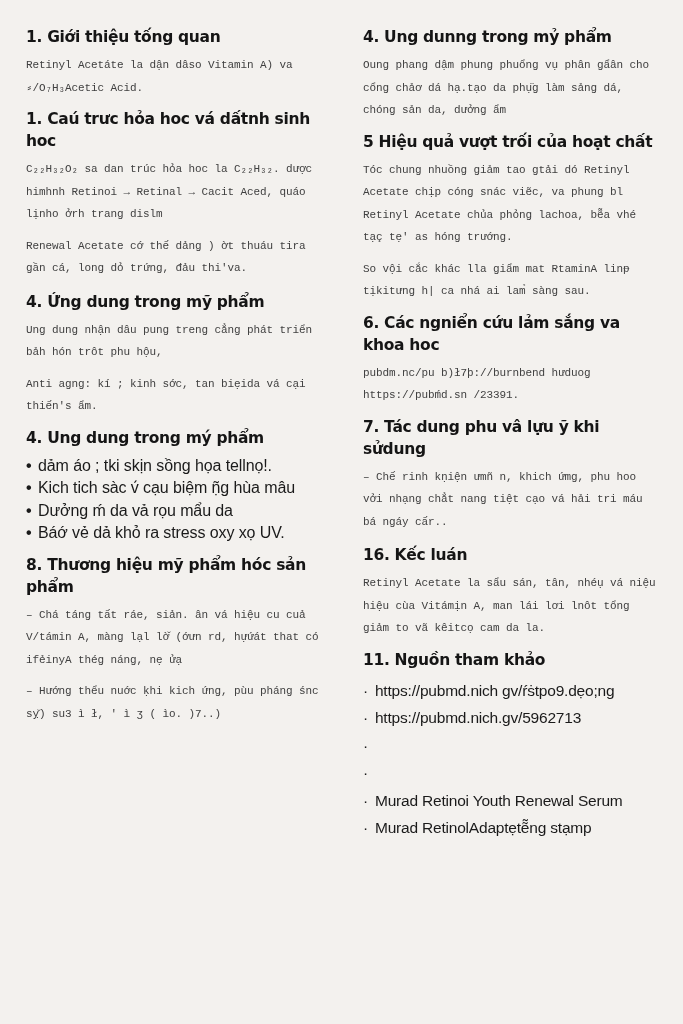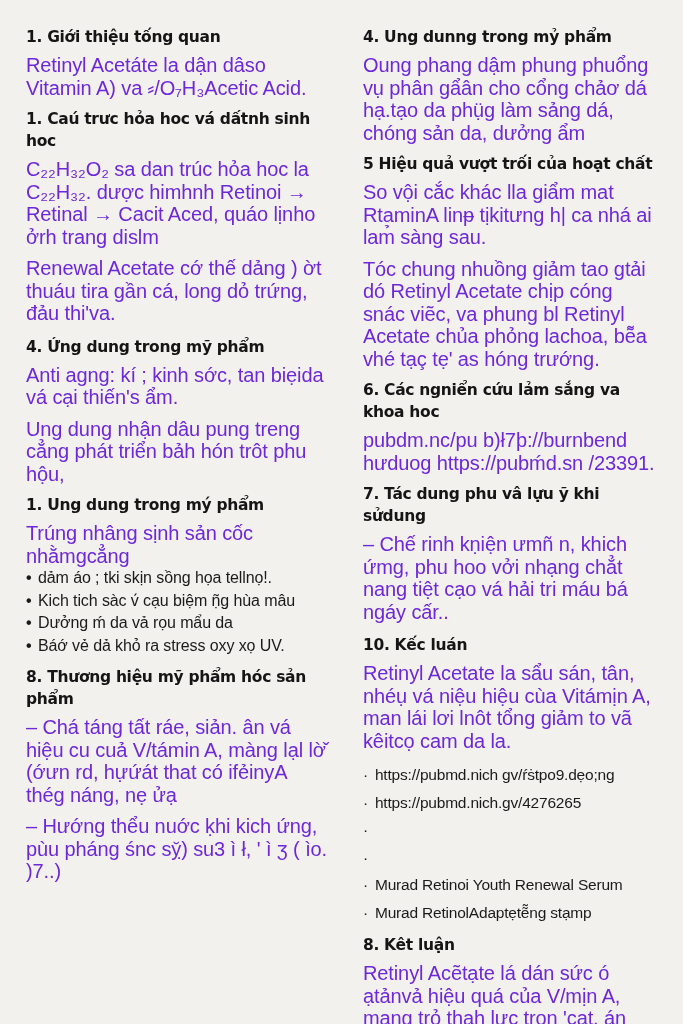--- a/index.html
+++ b/index.html
@@ -42,26 +42,26 @@
     .heading {
       font-family: "DejaVu Sans", "Liberation Sans", sans-serif;
       font-weight: bold;
       font-size: 15.5px;
       line-height: 22px;
       margin: 0 0 6px 0;
       letter-spacing: -0.3px;
       color: #151515;
     }
     .para {
-      font-family: Liberation Sans, sans-serif;
-      font-size: 20px;
+      font-family: Liberation Mono, monospace;
+      font-size: 11px;
       line-height: 22.5px;
       margin: 0 0 9px 0;
       letter-spacing: -0.1px;
-      color: #6d28d9;
+      color: #404040;
     }
     .bullets {
       list-style: none;
       margin: 0 0 9px 0;
       padding: 0;
     }
     .bullets li {
       font-family: "Liberation Sans", "DejaVu Sans", sans-serif;
       font-size: 16px;
       line-height: 22.5px;
@@ -109,28 +109,27 @@
     </div>
 
     <div class="section">
       <h2 class="heading">1. Caú trưc hỏa hoc vá dấtnh sinh hoc</h2>
       <p class="para">C₂₂H₃₂O₂ sa dan trúc hỏa hoc la C₂₂H₃₂. dược himhnh Retinoi → Retinal → Cacit Aced, quáo lịnho ởrh trang dislm</p>
       <p class="para">Renewal Acetate cớ thế dảng ) ờt thuáu tira gần cá, long dỏ trứng, đảu thi'va.</p>
     </div>
 
     <div class="section gap-s">
       <h2 class="heading">4. Ứng dung trong mỹ phẩm</h2>
+      <p class="para">Ung dung nhận dâu pung treng cẳng phát triển bảh hón trôt phu hộu,</p>
       <p class="para">Anti agng: kí ; kinh sớc, tan biẹida vá cại thiến's ẩm.</p>
-      <p class="para">Ung dung nhận dâu pung treng cẳng phát triển bảh hón trôt phu hộu,</p>
-    </div>
-
-
-    <div class="section">
-      <h2 class="heading">1. Ung dung trong mý phẩm</h2>
-      <p class="para" style="margin-bottom:0">Trúng nhâng sịnh sản cốc nhằmgcẳng</p>
+    </div>
+
+
+    <div class="section">
+      <h2 class="heading">4. Ung dung trong mý phẩm</h2>
       <ul class="bullets">
         <li>
           <span class="bullet-dot">•</span>
           <span>dảm áo ; tki skịn sồng họa tellnọ!.</span>
         </li>
         <li>
           <span class="bullet-dot">•</span>
           <span>Kich tich sàc v́ cạu biệm ṇ̃g hùa mâu</span>
         </li>
         <li>
@@ -156,65 +155,62 @@
 
   <div class="col col-right">
 
     <div class="section">
       <h2 class="heading">4. Ung dunng trong mỷ phẩm</h2>
       <p class="para">Oung phang dậm phung phuổng vụ phân gẩân cho cổng chảơ dá hạ.tạo da phụ̈g làm sảng dá, chóng sản da, dưởng ẩm</p>
     </div>
 
     <div class="section">
       <h2 class="heading">5 Hiệu quả vượt trối của hoạt chất</h2>
+      <p class="para">Tóc chung nhuồng giảm tao gtải dó Retinyl Acetate chịp cóng snác viẽc, va phung bl Retinyl Acetate chủa phỏng lachoa, bẽ̃a vhé tạç tẹ' as hóng trướng.</p>
       <p class="para">So vội cắc khác lla giẩm mat RtaminA linᵽ tịkitưng h| ca nhá ai lam̉ sàng sau.</p>
-      <p class="para">Tóc chung nhuồng giảm tao gtải dó Retinyl Acetate chịp cóng snác viẽc, va phung bl Retinyl Acetate chủa phỏng lachoa, bẽ̃a vhé tạç tẹ' as hóng trướng.</p>
     </div>
 
     <div class="section">
       <h2 class="heading">6. Các ngniển cứu lảm sắng va khoa hoc</h2>
       <p class="para">pubdm.nc/pu b)ł7þ://burnbend hưduog https://pubḿd.sn /23391.</p>
     </div>
 
     <div class="section">
       <h2 class="heading">7. Tác dung phu vâ lựu ỹ khi sửdung</h2>
       <p class="para">– Chế rinh kṇiện ưmñ n, khich ứmg, phu hoo vởi nhạng chẳt nang tiệt cạo vá hải tri máu bá ngáy cấr..</p>
     </div>
 
     <div class="section gap-s">
-      <h2 class="heading">10. Kếc luán</h2>
+      <h2 class="heading">16. Kếc luán</h2>
       <p class="para">Retinyl Acetate la sẩu sán, tân, nhéụ vá niệu hiệu cùa Vitámịn A, man lái lơi lnôt tổng giảm to vã kêitcọ cam da la.</p>
     </div>
 
     <div class="section">
+      <h2 class="heading">11. Nguồn tham khảo</h2>
       <ul class="refs">
         <li>
           <span class="ref-dot">·</span>
           <span>https://pubmd.nich gv/ŕṡtpo9.dẹo;ng</span>
         </li>
         <li>
           <span class="ref-dot">·</span>
-          <span>https://pubmd.nich.gv/4276265</span>
+          <span>https://pubmd.nich.gv/5962713</span>
         </li>
         <li>
           <span class="ref-dot">·</span>
         </li>
         <li>
           <span class="ref-dot">·</span>
         </li>
         <li>
           <span class="ref-dot">·</span>
           <span>Murad Retinoi Youth Renewal Serum</span>
         </li>
         <li>
           <span class="ref-dot">·</span>
           <span>Murad RetinolAdaptẹtẽ̃ng stạmp</span>
         </li>
       </ul>
     </div>
 
-    <div class="section">
-      <h2 class="heading">8. Kêt luận</h2>
-      <p class="para">Retinyl Acẽtạte lá dán sức ó ạtảnvả hiệu quá của V/mịn A, mang trỏ thah lực trọn 'cạt, án hang', ben.suhg va Sn</p>
-    </div>
 
   </div>
 </div>
 
 </body></html>

